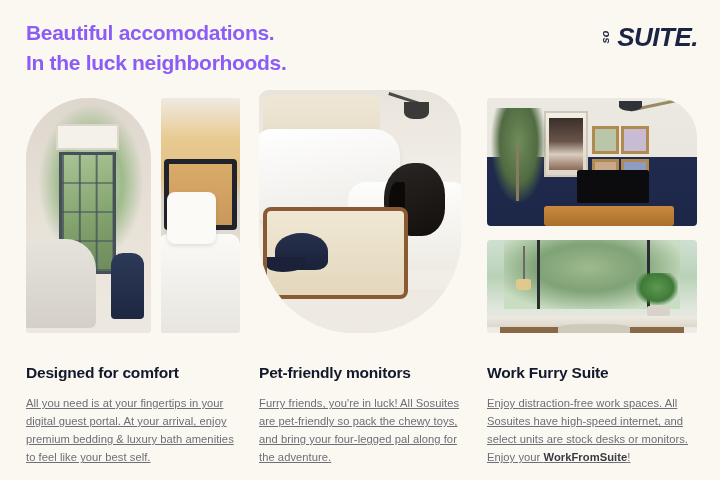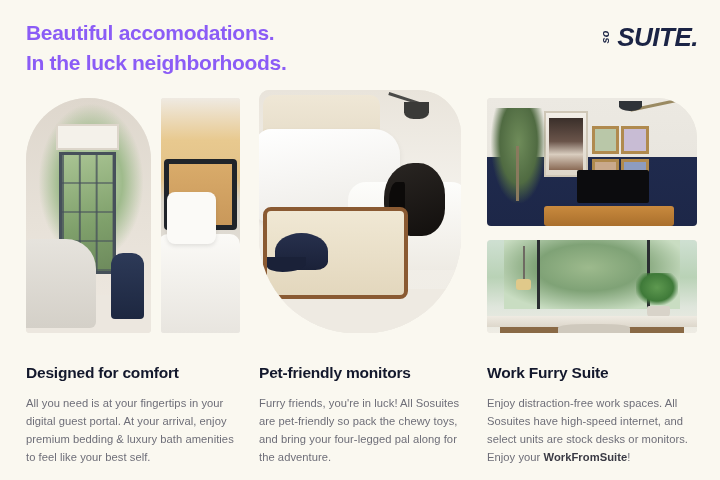--- a/index.html
+++ b/index.html
@@ -246,21 +246,21 @@
   .c1{left:26px;width:215px;}
   .c2{left:259px;width:202px;}
   .c3{left:487px;width:210px;}
 
   .col h3{
     margin:0 0 12px 0;color:#13182c;
     font-size:15.5px;font-weight:700;letter-spacing:-0.2px;
   }
   .col p{
     margin:0;color:#6e6e78;
-    font-size:11.2px;line-height:1.62;letter-spacing:0.05px;
+    font-size:11.2px;line-height:1.62;letter-spacing:0.05px;text-decoration:underline;
   }
   .wfs-b{font-weight:700;color:#3a3a44;}
 </style>
 </head>
 <body>
 
 <div class="page">
 
   <div class="headline">
     <div>Beautiful accomodations.</div>

